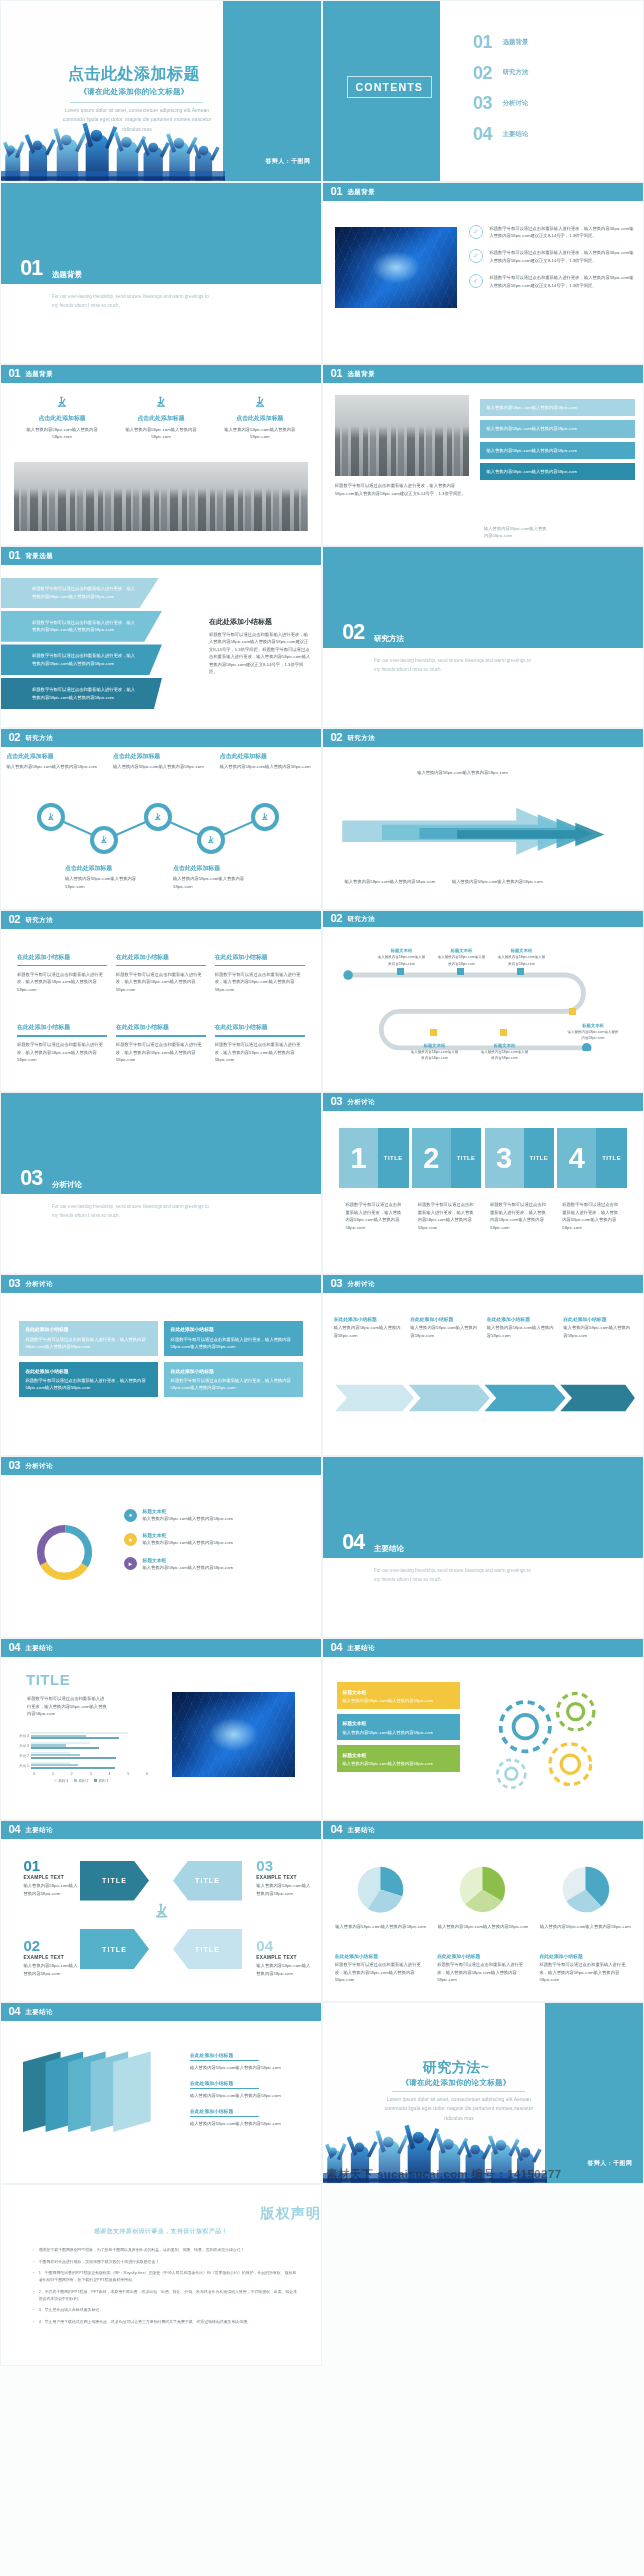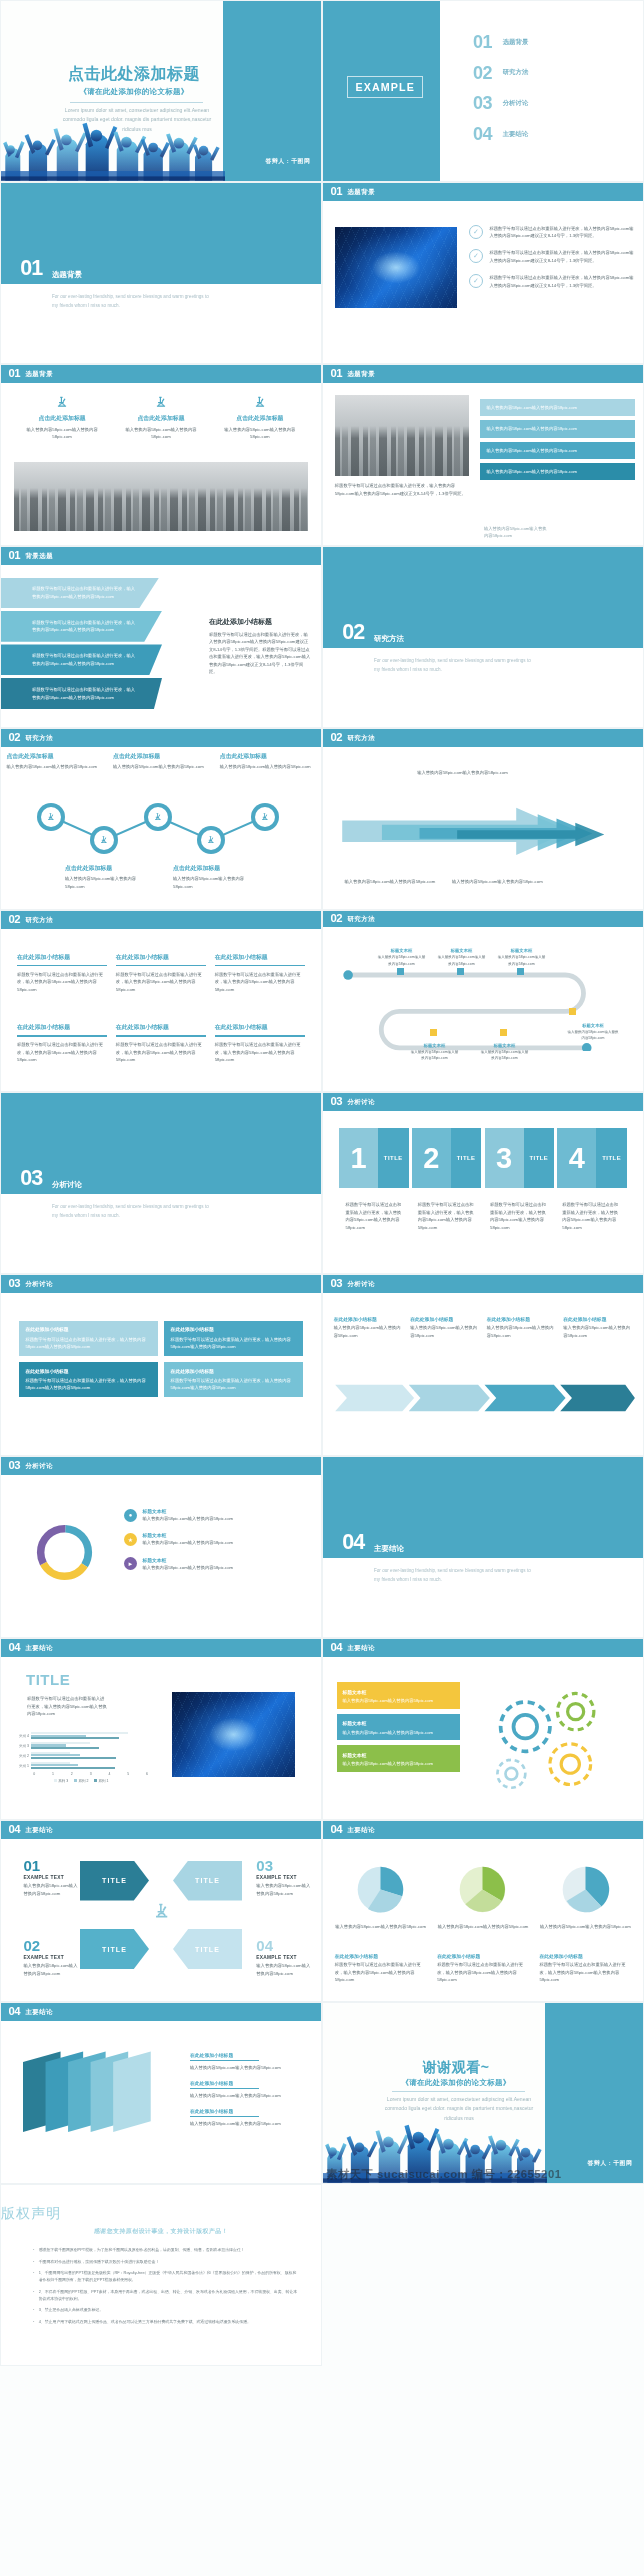--- a/index.html
+++ b/index.html
@@ -119,21 +119,21 @@
   .barrow .stack { flex: 1; }
   .bar { height: 2.1px; margin-bottom: 0.5px; }
   .axis { display: flex; font-size: 3.5px; color: #6a787e; margin-left: 19.3px; justify-content: space-between; }
   .legend { display: flex; gap: 5.4px; justify-content: center; font-size: 3.5px; color: #6a787e; margin-top: 3.2px; }
   .legend i { width: 3.2px; height: 3.2px; display: inline-block; margin-right: 1.6px; }
 
   
   .donutwrap { position: relative; width: 63px; height: 63px; }
 
   
-  .cr h1 { font-size: 14px; color: #9fd2e0; font-weight: normal; text-align: left; letter-spacing: 1.1px; }
+  .cr h1 { font-size: 14px; color: #9fd2e0; font-weight: bold; text-align: right; letter-spacing: 1.1px; }
   .cr h2 { font-size: 5.9px; color: #9fd2e0; font-weight: bold; text-align: center; margin-top: 3.2px; letter-spacing: 0.5px; }
   .cr li { list-style: none; display: flex; gap: 4.3px; margin-bottom: 4.8px; font-size: 3.9px; line-height: 1.75; color: #6d7b81; }
   .cr li::before { content: "•"; color: #9aa8ae; }
 
   .wm { position: absolute; left: 0; bottom: 1.1px; width: 215px; text-align: left; padding-left: 3.2px;
       font-size: 11.3px; font-weight: bold; color: rgba(35,35,40,.55); letter-spacing: 0.5px; white-space: nowrap; }
 </style>
 </head>
 <body>
 
@@ -207,21 +207,21 @@
     </div>
     <div class="ttl">点击此处添加标题</div>
     <div class="sub">《请在此处添加你的论文标题》</div>
     <div class="rule"></div>
     <div class="lead">Lorem ipsum dolor sit amet, consectetuer adipiscing elit.Aenean commodo ligula eget dolor. magnis dis parturient montes,nascetur ridiculus mus</div>
     <div class="presenter">答辩人：千图网</div>
   </div>
 
   <div class="slide contents">
     <div class="left"></div>
-    <div class="badge">EXAMPLE</div>
+    <div class="badge">CONTENTS</div>
     <div class="list">
       <div class="row">
         <span class="n">01</span>
         <span class="l">选题背景</span>
       </div>
       <div class="row">
         <span class="n">02</span>
         <span class="l">研究方法</span>
       </div>
       <div class="row">
@@ -983,26 +983,26 @@
         <g fill="url(#tg2)" opacity=".85">
           <path d="M362 150 L362 106 q8-16 21-13 q11 3 11 16 l0 41z"></path>
           <path d="M368 110 l-10-26 6-2 10 25z"></path>
             <path d="M390 110 l12-24 6 3 -12 24z"></path>
             <circle cx="378" cy="94" r="9"></circle>
         </g>
         <rect x="0" y="132" width="418" height="18" fill="#1a5fb0" opacity=".75"></rect>
         <rect x="0" y="142" width="418" height="8" fill="#0d2f6e" opacity=".8"></rect>
       </svg>
     </div>
-    <div class="ttl" style="top:56px;font-size:14px">谢谢观看~</div>
+    <div class="ttl" style="top:56px;font-size:14px">研究方法~</div>
     <div class="sub" style="top:75px">《请在此处添加你的论文标题》</div>
     <div class="rule" style="top:88px"></div>
     <div class="lead" style="top:92px">Lorem ipsum dolor sit amet, consectetuer adipiscing elit.Aenean commodo ligula eget dolor. magnis dis parturient montes,nascetur ridiculus mus</div>
     <div class="presenter">答辩人：千图网</div>
-    <div class="wm">素材天下 sucaisucai.com 编号：22655201</div>
+    <div class="wm">素材天下 sucaisucai.com 编号：14150277</div>
   </div>
 
   <div class="slide cr">
     <div style="position:absolute;left:0;right:0;top:20.4px">
       <h1>版权声明</h1>
       <h2>感谢您支持原创设计事业，支持设计版权产品！</h2>
     </div>
     <ul style="position:absolute;left:32px;right:21.5px;top:62px">
       <li>
           <span>感谢您下载千图网原创PPT模板，为了您和千图网以及原创作者的利益，请勿复制、传播、销售，否则将承担法律责任！</span>

